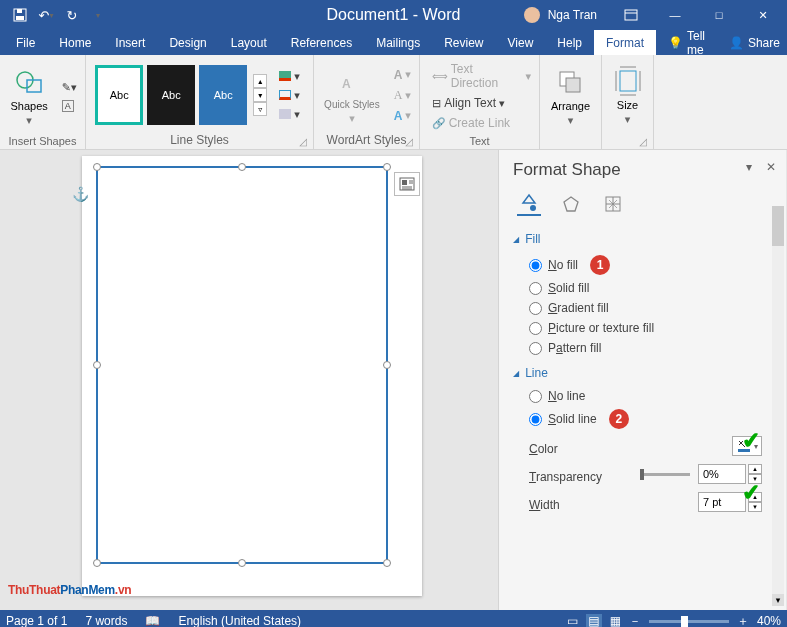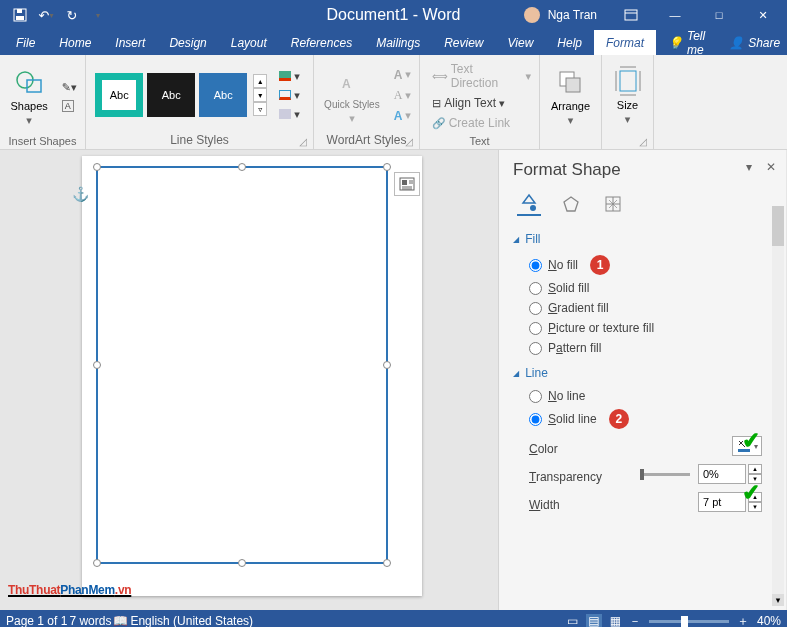--- a/index.html
+++ b/index.html
@@ -9,36 +9,36 @@
 .titlebar { height: 30px; background: #2b579a; color: #fff; display: flex; align-items: center; position: relative; }
 .qat { display: flex; gap: 2px; padding-left: 8px; align-items: center; }
 .qat-btn { width: 24px; height: 24px; display: flex; align-items: center; justify-content: center; color: #fff; font-size: 13px; cursor: pointer; }
 .title-center { position: absolute; left: 0; right: 0; text-align: center; pointer-events: none; font-size: 16px; }
 .title-right { margin-left: auto; display: flex; align-items: center; gap: 4px; padding-right: 4px; }
 .user-icon { width:16px;height:16px;border-radius:50%;background:#eac0a0;display:inline-block;margin-right:4px;}
 .winctl { width: 40px; height: 30px; display: flex; align-items: center; justify-content: center; cursor: pointer; font-size: 11px; }
 
 
 .menutabs { height: 25px; background: #2b579a; color: #fff; display: flex; align-items: stretch; padding-left: 4px; }
-.tab { padding: 0 12px; display:flex;align-items:center; cursor:pointer; font-size:12px;font-style:italic; }
+.tab { padding: 0 12px; display:flex;align-items:center; cursor:pointer; font-size:12px; }
 .tab.file { background:#2b579a; }
 .tab.active { background:#fff;color:#2b579a; }
 .tab-right { margin-left:auto; display:flex; }
 
 
 .ribbon { height: 95px; background:#f1f1f1; border-bottom:1px solid #d4d4d4; display:flex; }
 .group { border-right:1px solid #d4d4d4; display:flex; flex-direction:column; padding:2px 4px 0; }
 .group-content { flex:1; display:flex; align-items:center; gap:4px; justify-content:center;}
 .group-label { font-size:11px; text-align:center; color:#666; padding-bottom:2px; position:relative; }
 .group-label .launcher { position:absolute; right:2px; bottom:2px; color:#999; font-size:10px; cursor:pointer;}
 .rbtn { display:flex; flex-direction:column; align-items:center; padding:4px 6px; cursor:pointer; min-width:40px;}
 .rbtn svg { width:32px; height:32px; }
 .rbtn span { font-size:11px; margin-top:2px; }
 .caret { font-size:8px; color:#666; }
-.style-item { width:48px; height:44px; border:7px solid #14b8a6; display:flex; align-items:center; justify-content:center; font-size:11px; background:#fff; cursor:pointer;}
+.style-item { width:48px; height:60px; border:3px solid #14b8a6; display:flex; align-items:center; justify-content:center; font-size:11px; background:#fff; cursor:pointer;}
 .style-item.dark { background:#1a1a1a; color:#fff; border-color:#1a1a1a;}
 .style-item.blue { background:#2e74b5; color:#fff; border-color:#2e74b5;}
 .style-arrows { display:flex;flex-direction:column;margin-left:2px;}
 .style-arrows div { width:14px;height:14px;border:1px solid #c0c0c0;display:flex;align-items:center;justify-content:center;font-size:8px;cursor:pointer;background:#fff;}
 .mini-btn { display:flex; align-items:center; gap:3px; font-size:11px; padding:2px 4px; cursor:pointer; color:#444;}
 .mini-btn.disabled{color:#aaa;cursor:default;}
 
 
 .workspace { height:460px; display:flex; background:#e6e6e6; position:relative; }
 .doc-canvas { width:498px; background:#e6e6e6; position:relative; overflow:hidden;}
@@ -69,27 +69,27 @@
 .num-input { width:48px;height:20px;border:1px solid #aaa;font-size:11px;padding:0 4px;background:#fff;}
 .spin { display:flex;flex-direction:column;}
 .spin div{width:14px;height:10px;border:1px solid #aaa;background:#fff;font-size:7px;display:flex;align-items:center;justify-content:center;cursor:pointer;}
 .color-btn { width:30px;height:20px;border:1px solid #aaa;background:#fff;display:flex;align-items:center;cursor:pointer;justify-content:center;}
 .slider-track{width:50px;height:3px;background:#aaa;position:relative;margin:0 6px;}
 .slider-thumb{position:absolute;left:0;top:-4px;width:4px;height:11px;background:#666;}
 .check-ov{position:absolute;right:2px;color:#0a0;font-size:22px;font-weight:bold;transform:rotate(-5deg);z-index:5;}
 
 
 .statusbar { height:22px; background:#2b579a; color:#fff; display:flex; align-items:center; font-size:11px; padding:0 6px;}
-.sb-left { display:flex; gap:2px;}
+.sb-left { display:flex; gap:18px;}
 .sb-right { margin-left:auto; display:flex; align-items:center; gap:8px;}
 .sb-icon { cursor:pointer; font-size:12px;}
 .zoom-slider{width:80px;height:3px;background:#7a9cc6;position:relative;}
 .zoom-thumb{position:absolute;left:32px;top:-4px;width:7px;height:11px;background:#fff;}
 
-.watermark { position:absolute; left:8px; bottom:28px; font-size:20px; font-weight:bold; font-family:Arial; z-index:20; white-space:nowrap; letter-spacing:-0.3px;text-decoration:underline;}
+.watermark { position:absolute; left:8px; bottom:28px; font-size:20px; font-weight:bold; font-family:Arial; z-index:20; white-space:nowrap; letter-spacing:-0.3px;}
 .watermark .r{color:#d83b30;} .watermark .b{color:#0a5aa8;}
 
 
 .pane-scroll { position:absolute; right:2px; top:56px; bottom:4px; width:12px; background:#eee;}
 .pane-scroll-thumb { position:absolute; top:0; width:100%; height:40px; background:#ccc;}
 .pane-scroll .arr { position:absolute; width:12px;height:12px;font-size:9px;display:flex;align-items:center;justify-content:center;background:#ddd;cursor:pointer;}
 .pane-scroll .up{top:0}.pane-scroll .dn{bottom:0}
 </style>
 </head>
 <body>

